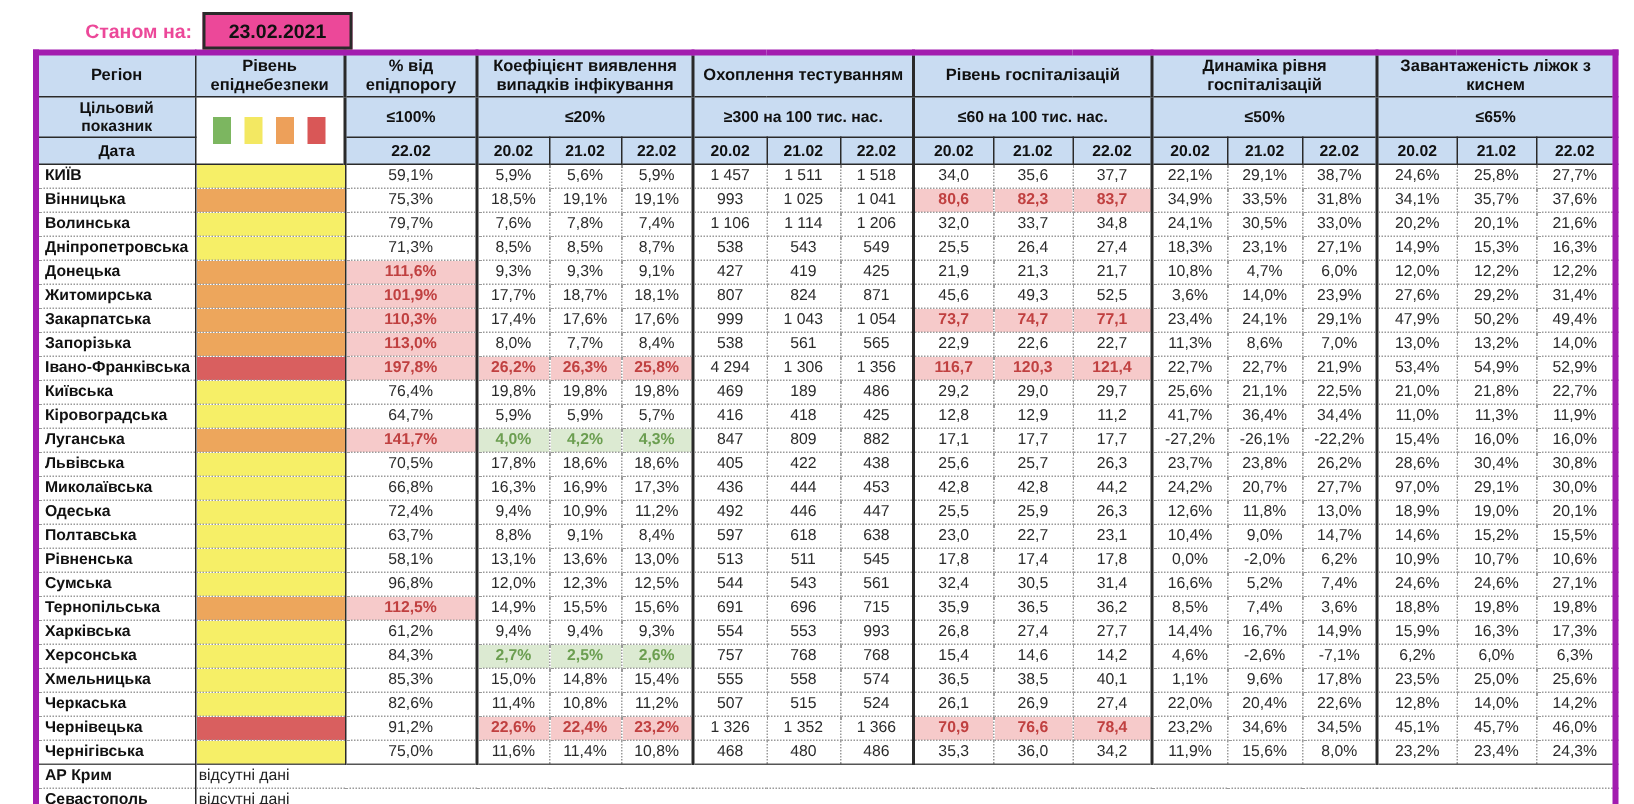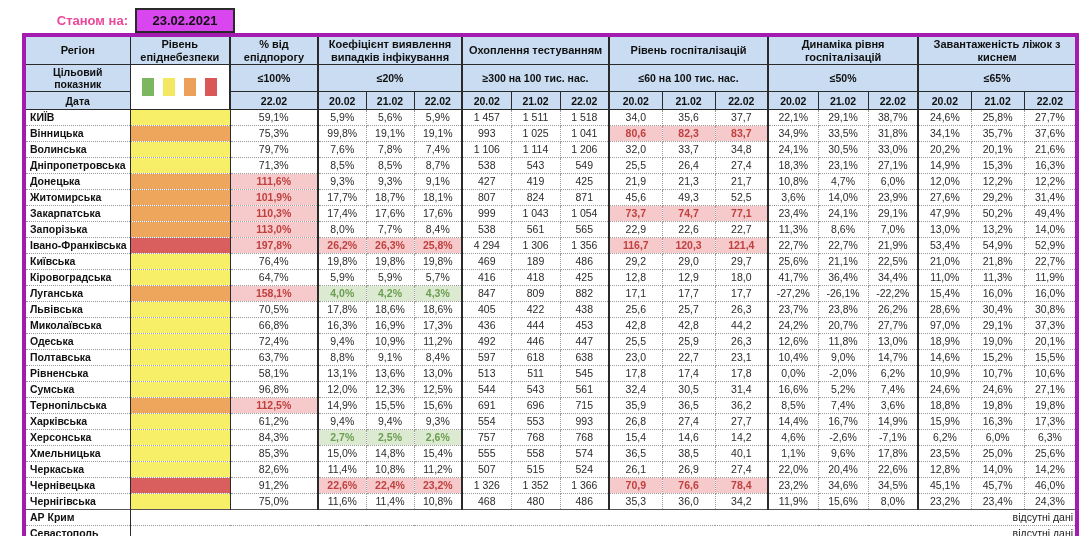--- a/index.html
+++ b/index.html
@@ -1,32 +1,32 @@
 <!DOCTYPE html>
 <html><head>
 <meta charset="utf-8">
 <style>
   html,body{margin:0;padding:0;background:#fff;}
   body{width:1089px;height:536px;font-family:"Liberation Sans",sans-serif;overflow:hidden;}
   .page{position:relative;padding:8px 0 0 22px;}
   .asof{display:flex;height:25px;align-items:stretch;}
   .asof-label{width:106px;display:flex;align-items:center;justify-content:flex-end;padding-right:7px;font-weight:bold;font-size:13px;color:#ec4899;}
-  .asof-date{width:100px;background:#d946ef;border:2px solid #2a2a2a;display:flex;align-items:center;justify-content:center;font-weight:bold;font-size:13px;color:#111;box-sizing:border-box;}
+  .asof-date{width:100px;background:#ec4899;border:2px solid #2a2a2a;display:flex;align-items:center;justify-content:center;font-weight:bold;font-size:13px;color:#111;box-sizing:border-box;}
   table.grid{border-collapse:collapse;table-layout:fixed;width:996px;border:4px solid #a21caf;}
   thead th{background:#c9dcf2;border:1px solid #2a2a2a;font-size:10.5px;font-weight:bold;color:#101010;padding:1px 2px;line-height:1.15;}
   thead tr.r1 th{height:24px;font-size:11px;}
   thead tr.r2 th,thead tr.r3 th{height:15px;}
   th.gs,td.gs{border-left:2px solid #2a2a2a;}
   td{font-size:10.5px;height:15px;line-height:15px;padding:0 2px;text-align:center;color:#2b2b2b;border-right:1px dotted #9a9a9a;border-bottom:1px dotted #9a9a9a;white-space:nowrap;overflow:hidden;}
   td.region{text-align:left;font-weight:bold;padding-left:4px;border-right:1px solid #2a2a2a;color:#111;}
   td.risk{border-right:1px solid #2a2a2a;}
   td.pct{border-right:2px solid #2a2a2a;}
   td.bad{background:#f6caca;color:#c04040;font-weight:bold;}
   td.good{background:#dcead2;color:#6b9e50;font-weight:bold;}
-  td.nodata{text-align:right;color:#222;border-right:none;}
+  td.nodata{text-align:left;color:#222;border-right:none;}
   tr.nodata-row td{border-top:1px solid #555;}
   tr.nodata-row + tr.nodata-row td{border-top:1px dotted #9a9a9a;margin-top:10px;}
   .legend{display:flex;gap:9px;align-items:center;justify-content:center;background:#fff;}
   .legend .sq{width:12px;height:18px;display:inline-block;}
 </style>
 </head>
 <body>
 
 <div class="page">
   <div class="asof">
@@ -121,21 +121,21 @@
           <td>29,1%</td>
           <td>38,7%</td>
           <td class="gs">24,6%</td>
           <td>25,8%</td>
           <td>27,7%</td>
         </tr>
         <tr>
           <td class="region">Вінницька</td>
           <td class="risk" style="background: rgb(237, 166, 92);"></td>
           <td class="pct">75,3%</td>
-          <td class="gs">99,8%</td>
+          <td class="gs">18,5%</td>
           <td>19,1%</td>
           <td>19,1%</td>
           <td class="gs">993</td>
           <td>1 025</td>
           <td>1 041</td>
           <td class="gs bad">80,6</td>
           <td class=" bad">82,3</td>
           <td class=" bad">83,7</td>
           <td class="gs">34,9%</td>
           <td>33,5%</td>
@@ -309,32 +309,32 @@
           <td class="risk" style="background: rgb(246, 239, 103);"></td>
           <td class="pct">64,7%</td>
           <td class="gs">5,9%</td>
           <td>5,9%</td>
           <td>5,7%</td>
           <td class="gs">416</td>
           <td>418</td>
           <td>425</td>
           <td class="gs">12,8</td>
           <td>12,9</td>
-          <td>18,0</td>
+          <td>11,2</td>
           <td class="gs">41,7%</td>
           <td>36,4%</td>
           <td>34,4%</td>
           <td class="gs">11,0%</td>
           <td>11,3%</td>
           <td>11,9%</td>
         </tr>
         <tr>
           <td class="region">Луганська</td>
           <td class="risk" style="background: rgb(237, 166, 92);"></td>
-          <td class="pct bad">158,1%</td>
+          <td class="pct bad">141,7%</td>
           <td class="gs good">4,0%</td>
           <td class=" good">4,2%</td>
           <td class=" good">4,3%</td>
           <td class="gs">847</td>
           <td>809</td>
           <td>882</td>
           <td class="gs">17,1</td>
           <td>17,7</td>
           <td>17,7</td>
           <td class="gs">-27,2%</td>
@@ -375,21 +375,21 @@
           <td>444</td>
           <td>453</td>
           <td class="gs">42,8</td>
           <td>42,8</td>
           <td>44,2</td>
           <td class="gs">24,2%</td>
           <td>20,7%</td>
           <td>27,7%</td>
           <td class="gs">97,0%</td>
           <td>29,1%</td>
-          <td>37,3%</td>
+          <td>30,0%</td>
         </tr>
         <tr>
           <td class="region">Одеська</td>
           <td class="risk" style="background: rgb(246, 239, 103);"></td>
           <td class="pct">72,4%</td>
           <td class="gs">9,4%</td>
           <td>10,9%</td>
           <td>11,2%</td>
           <td class="gs">492</td>
           <td>446</td>

